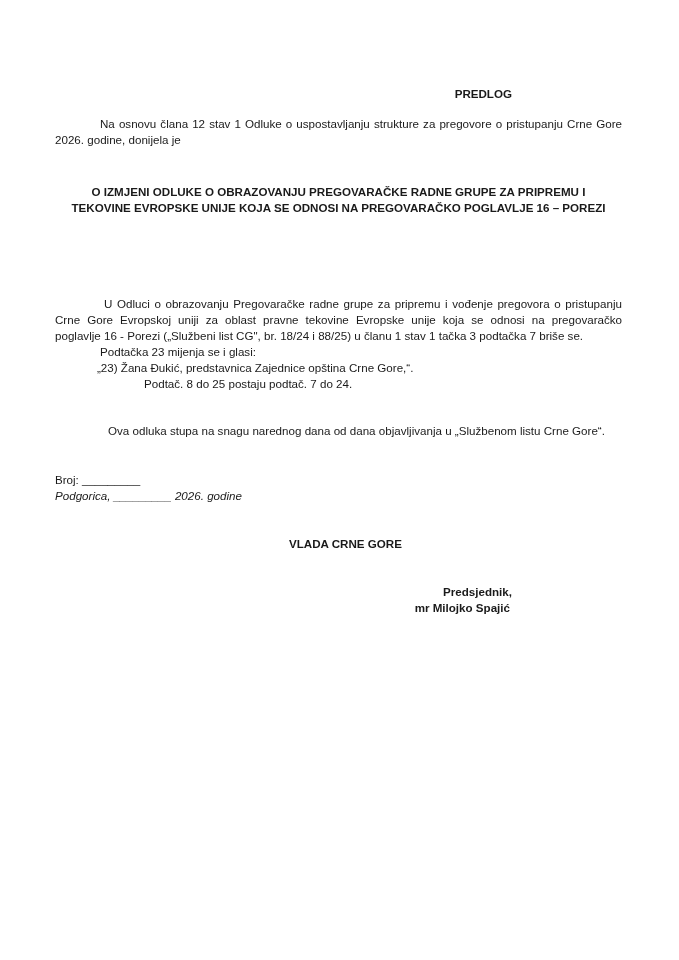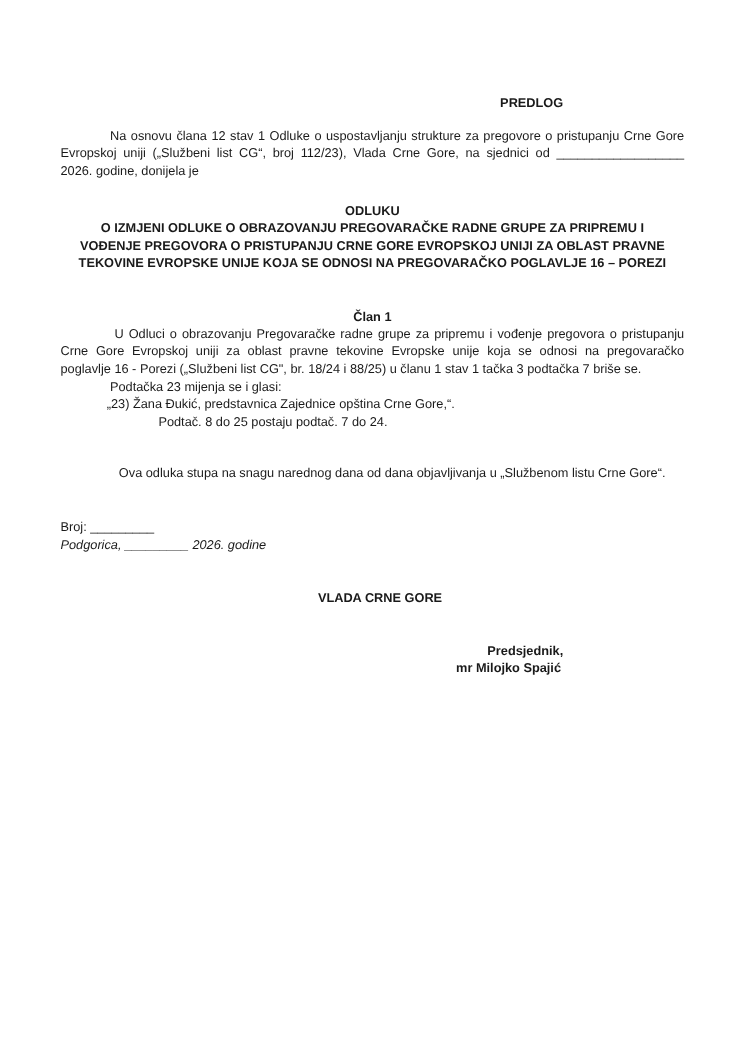--- a/index.html
+++ b/index.html
@@ -58,32 +58,28 @@
   </style>
 </head>
 <body>
 
 <div class="page">
 
   <div class="abs bold right" style="top:86px; right:57px;">PREDLOG</div>
 
   <div class="para" style="top:116px;">
     <span class="line indent">Na osnovu člana 12 stav 1 Odluke o uspostavljanju strukture za pregovore o pristupanju Crne Gore</span>
-    <span class="line">Evropskoj uniji („Službeni list CG“, broj 112/23), Vlada Crne Gore, na sjednici od __________________</span>
     <span class="line last">2026. godine, donijela je</span>
   </div>
 
   <div class="heading-block" style="top:184px;">
-    <span>ODLUKU</span>
     <span>O IZMJENI ODLUKE O OBRAZOVANJU PREGOVARAČKE RADNE GRUPE ZA PRIPREMU I</span>
-    <span>VOĐENJE PREGOVORA O PRISTUPANJU CRNE GORE EVROPSKOJ UNIJI ZA OBLAST PRAVNE</span>
     <span>TEKOVINE EVROPSKE UNIJE KOJA SE ODNOSI NA PREGOVARAČKO POGLAVLJE 16 – POREZI</span>
   </div>
 
-  <div class="abs bold center" style="top:281px; left:55px; width:567px;">Član 1</div>
 
   <div class="para" style="top:296px;">
     <span class="line indent2">U Odluci o obrazovanju Pregovaračke radne grupe za pripremu i vođenje pregovora o pristupanju</span>
     <span class="line">Crne Gore Evropskoj uniji za oblast pravne tekovine Evropske unije koja se odnosi na pregovaračko</span>
     <span class="line last">poglavlje 16 - Porezi („Službeni list CG", br. 18/24 i 88/25) u članu 1 stav 1 tačka 3 podtačka 7 briše se.</span>
   </div>
 
   <div class="abs" style="top:344px; left:100px;">Podtačka 23 mijenja se i glasi:</div>
 
   <div class="abs" style="top:360px; left:97px;">„23) Žana Đukić, predstavnica Zajednice opština Crne Gore,“.</div>

